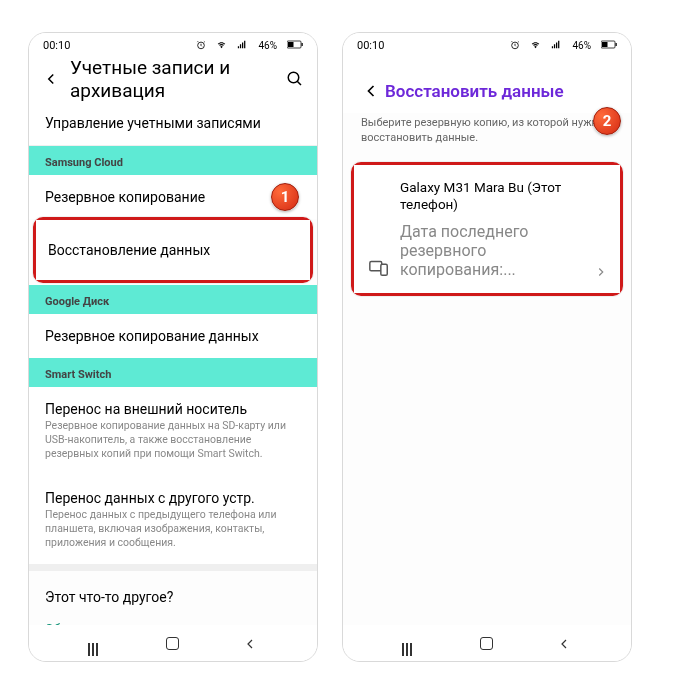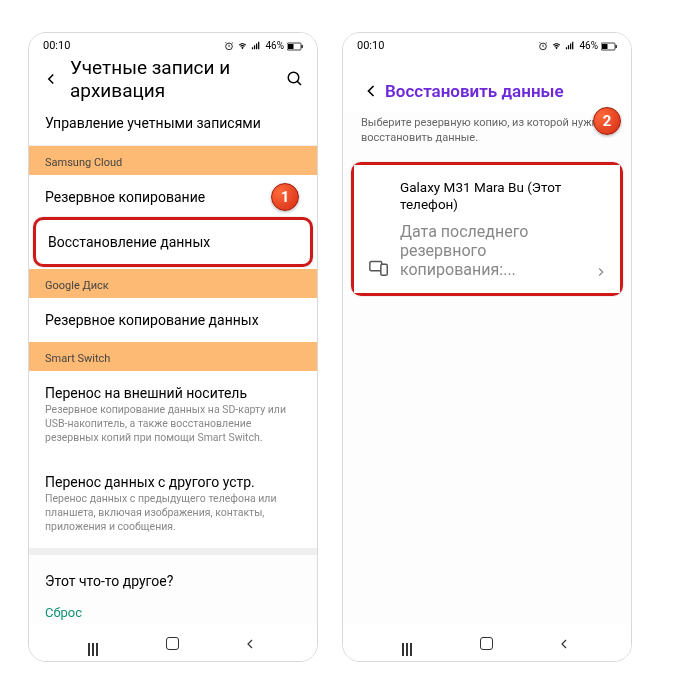--- a/index.html
+++ b/index.html
@@ -25,21 +25,21 @@
   .statusbar {
     height: 24px;
     display: flex;
     align-items: center;
     padding: 0 14px;
     font-size: 11px;
     color: #000;
     background: #fff;
   }
   .statusbar .sb-time { font-weight: 400; }
-  .statusbar .sb-right { margin-left: auto; display: flex; align-items: flex-end; gap: 3px; font-size: 10px; }
+  .statusbar .sb-right { margin-left: auto; display: flex; align-items: flex-start; gap: 10px; font-size: 10px; }
   .statusbar .sb-right svg { display: block; }
   .statusbar .batt-text { font-size: 10px; margin-left: 1px; }
 
   .header {
     height: 44px;
     display: flex;
     align-items: center;
     padding: 0 10px;
     background: #fff;
   }
@@ -53,21 +53,21 @@
     align-items: center;
     background: #fff;
   }
   .header2 .title2 { font-size: 17px; font-weight: 600; margin-left: 0; color: #6d28d9; }
   .subtitle { padding: 2px 18px 12px 18px; font-size: 11px; color: #666; line-height: 1.4; }
 
   .content { flex: 1; overflow: hidden; background: #fdfdfd; }
 
   .row { padding: 14px 16px; font-size: 14px; color: #000; background: #fff; }
   .row-border { border-bottom: 1px solid #efefef; }
-  .section-hdr { padding: 10px 16px 6px 16px; font-size: 11px; color: #444; font-weight: 400; background: #fdba74; }
+  .section-hdr { padding: 10px 16px 6px 16px; font-size: 11px; color: #444; font-weight: 700; background: #5eead4; }
   .divider { height: 6px; background: #efefef; }
 
   .row-sub .ttl { font-size: 14px; color: #000; }
   .row-sub .sub { font-size: 10.5px; color: #888; line-height: 1.35; margin-top: 2px; }
 
   .search-other { padding: 18px 16px 10px 16px; font-size: 14px; color: #000; }
   .link { padding: 6px 16px; font-size: 13px; color: #0f9276; }
 
   .highlight {
     border: 3px solid #cf1919;
@@ -162,21 +162,21 @@
   <div class="content">
     <div class="row row-border">Управление учетными записями</div>
     <div class="section-hdr">Samsung Cloud</div>
 
     <div style="position:relative;">
       <div class="row">Резервное копирование</div>
       <div class="badge" style="top:8px; right:18px;">1</div>
     </div>
 
     <div class="highlight">
-      <div class="row" style="padding:14px 12px;border-radius:14px;">Восстановление данных</div>
+      <div class="row" style="padding:22px 12px;">Восстановление данных</div>
     </div>
 
     <div class="section-hdr" style="margin-top:4px;">Google Диск</div>
     <div class="row">Резервное копирование данных</div>
 
     <div class="section-hdr">Smart Switch</div>
     <div class="row row-sub">
       <div class="ttl">Перенос на внешний носитель</div>
       <div class="sub">Резервное копирование данных на SD-карту или USB-накопитель, а также восстановление резервных копий при помощи Smart Switch.</div>
     </div>

